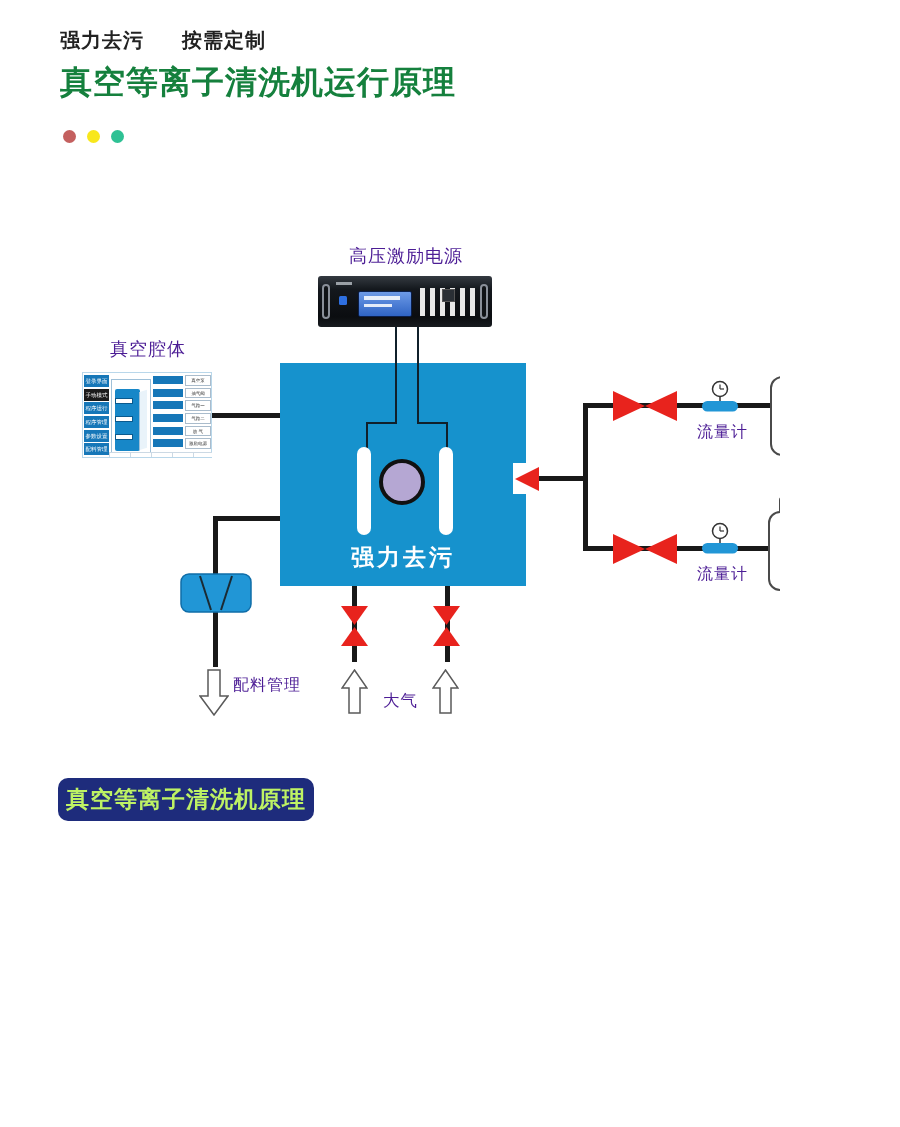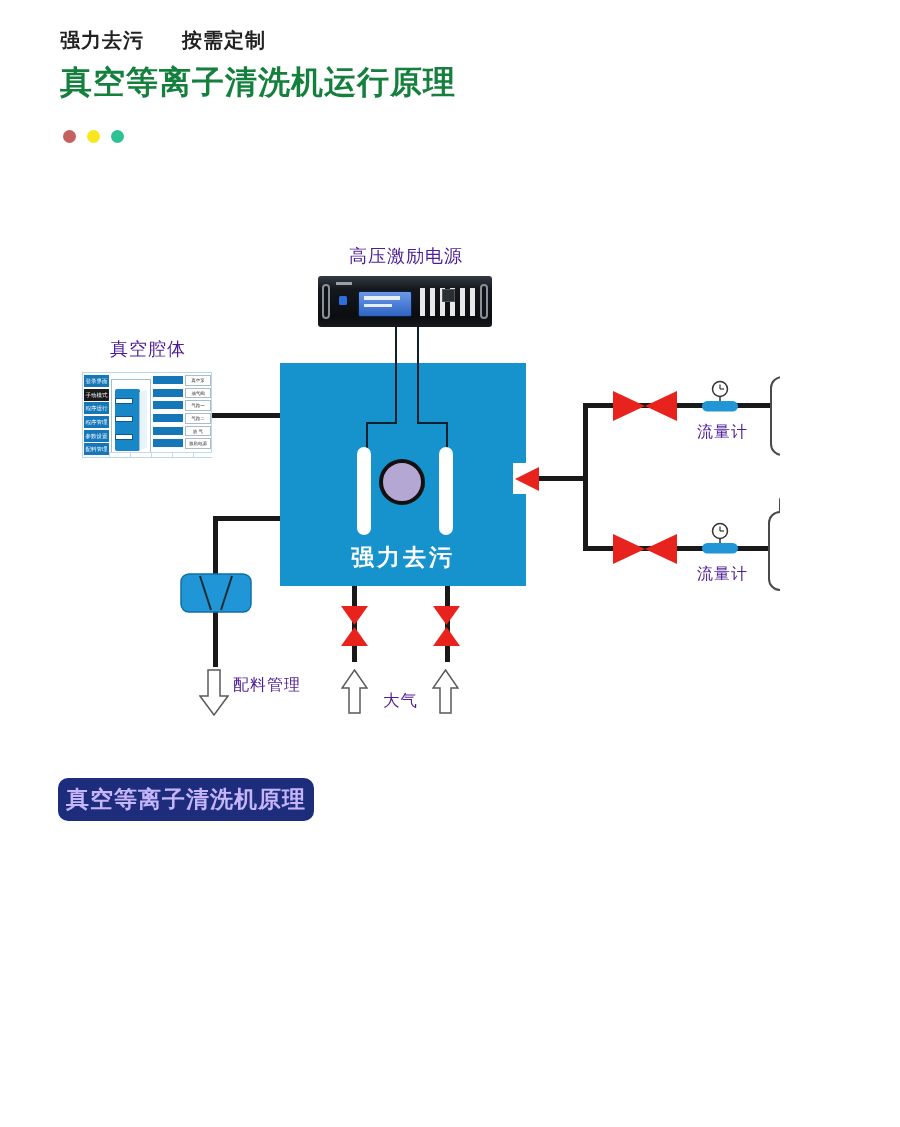--- a/index.html
+++ b/index.html
@@ -62,21 +62,21 @@
 
   
   .cyl-body { position:absolute; width:38px; height:80px; background:#fff; border:2px solid #4a4a4a; border-radius:12px; display:flex; align-items:center; justify-content:center; }
   .cyl-neck { position:absolute; width:14px; height:16px; background:#fff; border:2px solid #4a4a4a; border-radius:3px 3px 0 0; }
   .cyl-text { writing-mode:vertical-rl; font-size:12.5px; color:#333; letter-spacing:2px; }
 
   
   svg { position:absolute; display:block; }
 
   
-  .badge { position:absolute; left:58px; top:778px; width:256px; height:43px; background:#1e2c7c; border-radius:10px; color:#c4b5fd; font-size:23px; font-weight:700; text-align:center; line-height:43px; letter-spacing:1px; }
+  .badge { position:absolute; left:58px; top:778px; width:256px; height:43px; background:#1e2c7c; border-radius:10px; color:#bef264; font-size:23px; font-weight:700; text-align:center; line-height:43px; letter-spacing:1px; }
   .body-text { position:absolute; left:60px; top:841px; width:806px; font-size:23.5px; line-height:37.6px; color:#2b2b2b; text-align:justify; letter-spacing:0.2px; }
   .body-text b { font-weight:700; color:#1d1d1d; }
 </style>
 </head>
 <body>
 
 <div class="page">
 
   <div class="tagline">
     <span>强力去污</span><span class="gap">按需定制</span>

